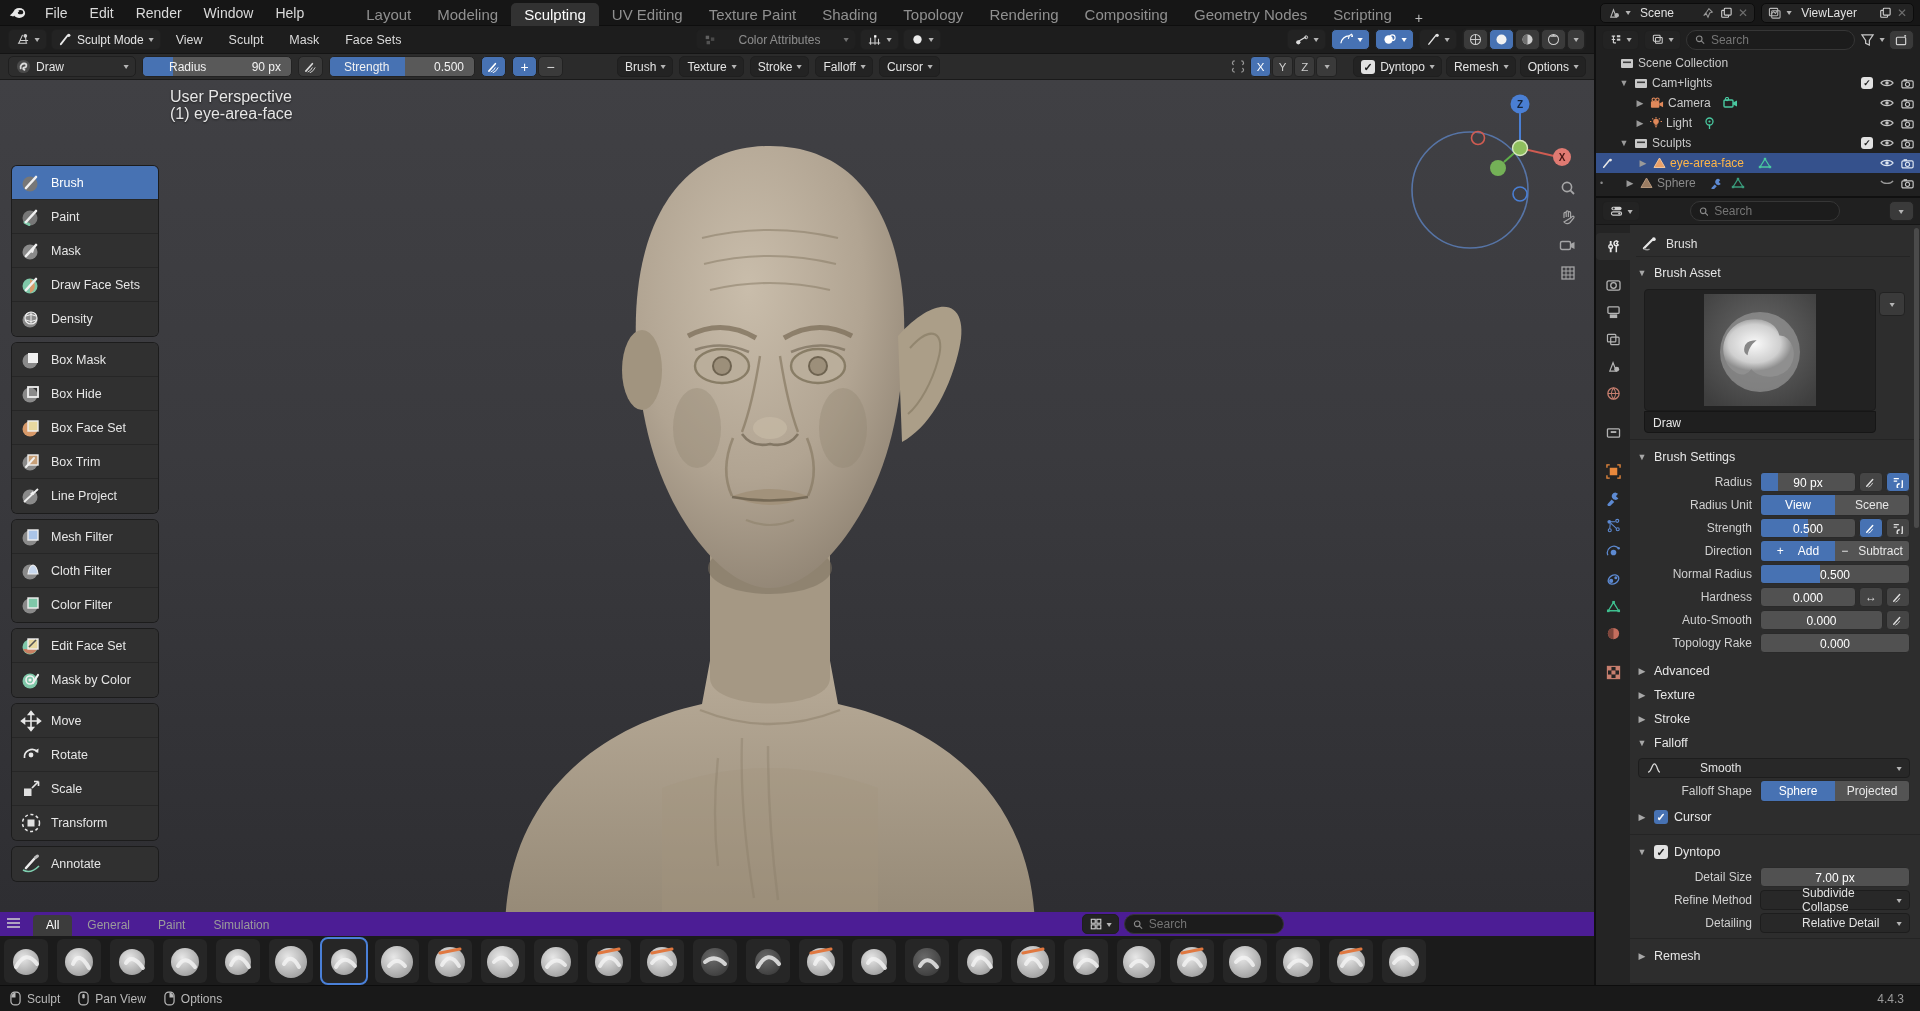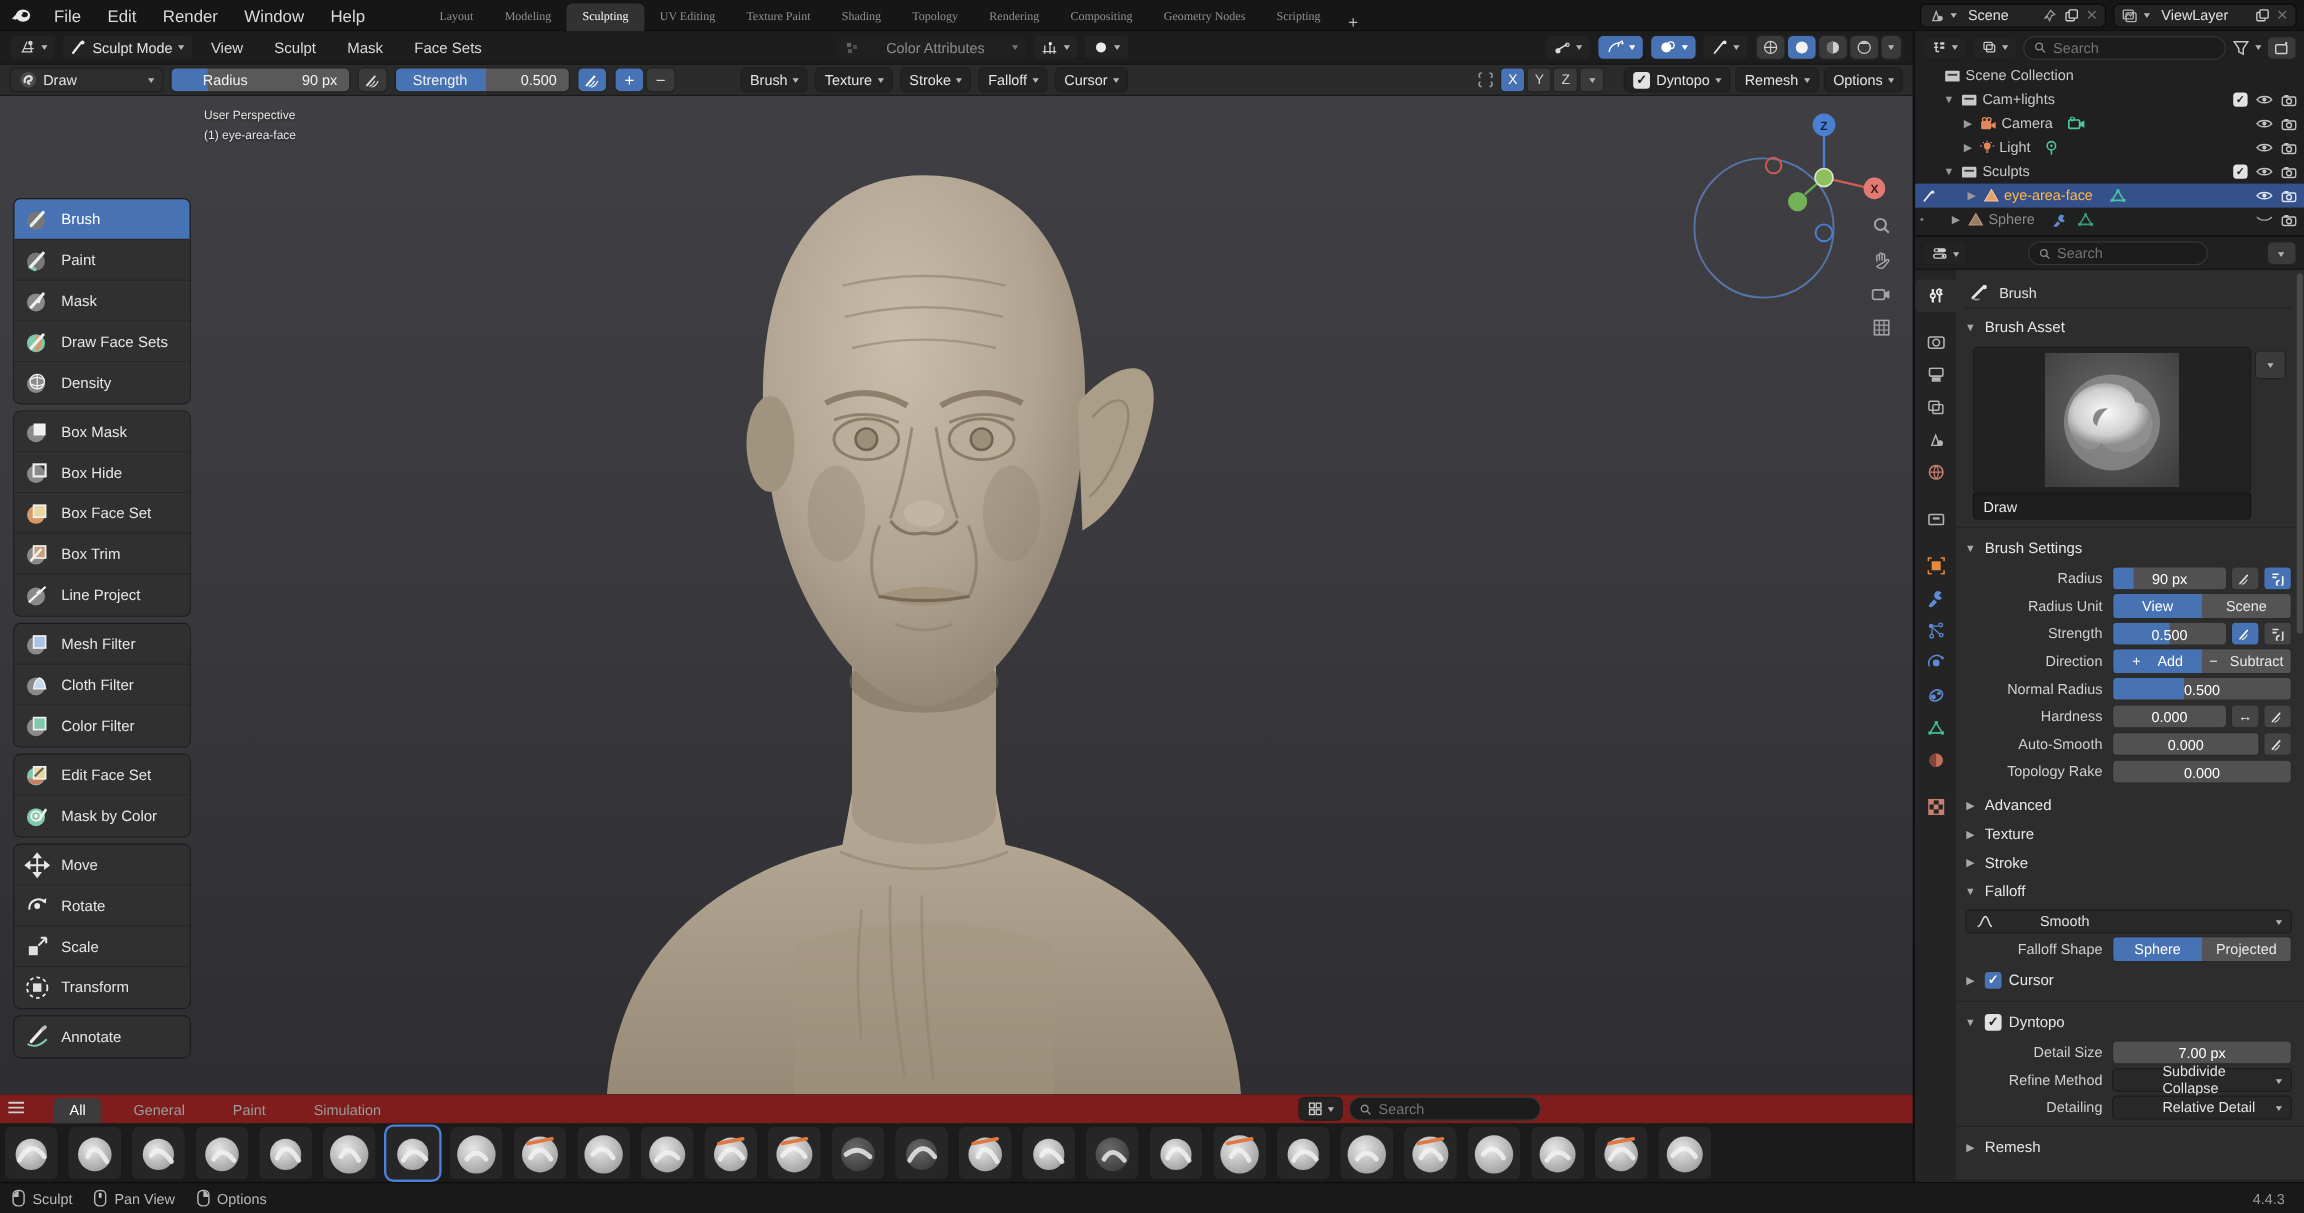--- a/index.html
+++ b/index.html
@@ -6,22 +6,22 @@
   html,body { width:1920px; height:1011px; overflow:hidden; background:#181818;
     font-family:"Liberation Sans", sans-serif; }
   #app { position:relative; width:1920px; height:1011px; color:#d8d8d8; font-size:12px; }
 
   
   #topbar { position:absolute; left:0; top:0; width:1920px; height:26px; background:#161616;
     display:flex; align-items:center; border-bottom:1px solid #0e0e0e; }
   .blender-logo { width:34px; display:flex; justify-content:center; }
   .menu-item { padding:0 11px; line-height:26px; color:#dadada; font-size:14px; cursor:default; }
   #ws-tabs { display:flex; margin-left:38px; height:26px; align-items:flex-end; }
-  .ws-tab { padding:0 13px; height:23px; line-height:23px; color:#909090; font-size:10px;
-    border-radius:5px 5px 0 0;font-family:Liberation Serif, serif; }
+  .ws-tab { padding:0 13px; height:23px; line-height:23px; color:#909090; font-size:15px;
+    border-radius:5px 5px 0 0; }
   .ws-tab.active { background:#323232; color:#fdfdfd; }
   .ws-add { color:#bdbdbd; padding:0 10px; font-size:14px; }
   #topbar-right { margin-left:auto; display:flex; gap:6px; padding-right:6px; }
   .tb-field { display:flex; align-items:center; background:#232323; border:1px solid #0c0c0c;
     border-radius:5px; height:20px; padding:0 6px; gap:6px; color:#e0e0e0; }
   .tb-field .seg-ic { opacity:.85; display:flex; }
 
   .chev { display:inline-block; font-size:8px; color:#b5b5b5; transform:scaleX(1.3); }
 
   
@@ -46,21 +46,21 @@
     display:flex; align-items:center; justify-content:center; color:#cfcfcf; font-size:11.5px; }
   .axis-btn.on { background:#4772b3; color:#fff; }
   .cb { width:14px; height:14px; border-radius:3px; background:#e2e2e2; color:#1c1c1c;
     font-size:11px; line-height:14px; text-align:center; font-weight:bold; }
   .cb.blue { background:#4772b3; color:#fff; }
 
   
   #viewport { position:absolute; left:0; top:80px; width:1594px; height:832px;
     background:linear-gradient(#404044 0%, #3a3a3e 45%, #2e2e32 100%); overflow:hidden; }
   #vp-overlay { position:absolute; left:170px; top:8px; line-height:17px; color:#e6e6e6;
-    font-size:10px; text-shadow:0 1px 2px #0009; }
+    font-size:16px; text-shadow:0 1px 2px #0009; }
   #gizmo { position:absolute; right:16px; top:6px; }
   .vp-sideicons { position:absolute; right:18px; top:100px; display:flex; flex-direction:column;
     gap:13px; align-items:center; }
   .vp-sideicons svg { opacity:.75; }
 
   
   #toolbar { position:absolute; left:12px; top:86px; width:146px; display:flex;
     flex-direction:column; gap:7px; }
   .tool-group { border-radius:5px; overflow:hidden; display:flex; flex-direction:column;
     box-shadow:0 0 0 1px #1c1c1c; }
@@ -128,22 +128,22 @@
   #brush-name { margin:0 2px 6px 8px; background:#1f1f1f; border:1px solid #161616;
     border-radius:0 0 4px 4px; height:22px; line-height:22px; padding:0 8px; color:#e8e8e8; }
   .preview-dd { position:absolute; right:-30px; top:2px; width:26px; height:24px; background:#3a3a3a;
     border:1px solid #222; border-radius:4px; display:flex; align-items:center; justify-content:center; }
 
   #props-scrollbar { position:absolute; right:1px; top:30px; width:5px; height:300px;
     background:#4a4a4a; border-radius:3px; }
 
   
   #shelf { position:absolute; left:0; top:912px; width:1594px; height:73px; background:#1b1b1b; }
-  #shelf-tabs { display:flex; align-items:flex-end; height:24px; padding-left:6px; gap:14px;
-    background:#7f1d1d; }
+  #shelf-tabs { display:flex; align-items:flex-end; height:24px; padding-left:6px; gap:2px;
+    background:#4c1d95; }
   .shelf-burger { align-self:center; margin-right:10px; color:#cfcfcf; }
   .shelf-tab { padding:0 13px; height:21px; line-height:21px; color:#9b9b9b; font-size:12px;
     border-radius:4px 4px 0 0; }
   .shelf-tab.active { background:#3c3c3c; color:#fff; }
   #shelf-right { margin-left:auto; align-self:center; display:flex; gap:5px; padding-right:310px; }
   #shelf-thumbs { display:flex; gap:9px; padding:3px 4px; align-items:center; height:49px; }
   .thumb { width:44px; height:44px; border-radius:6px; position:relative; flex:0 0 44px; }
   .thumb.sel { outline:2px solid #4a80d8; outline-offset:0; }
 
   

